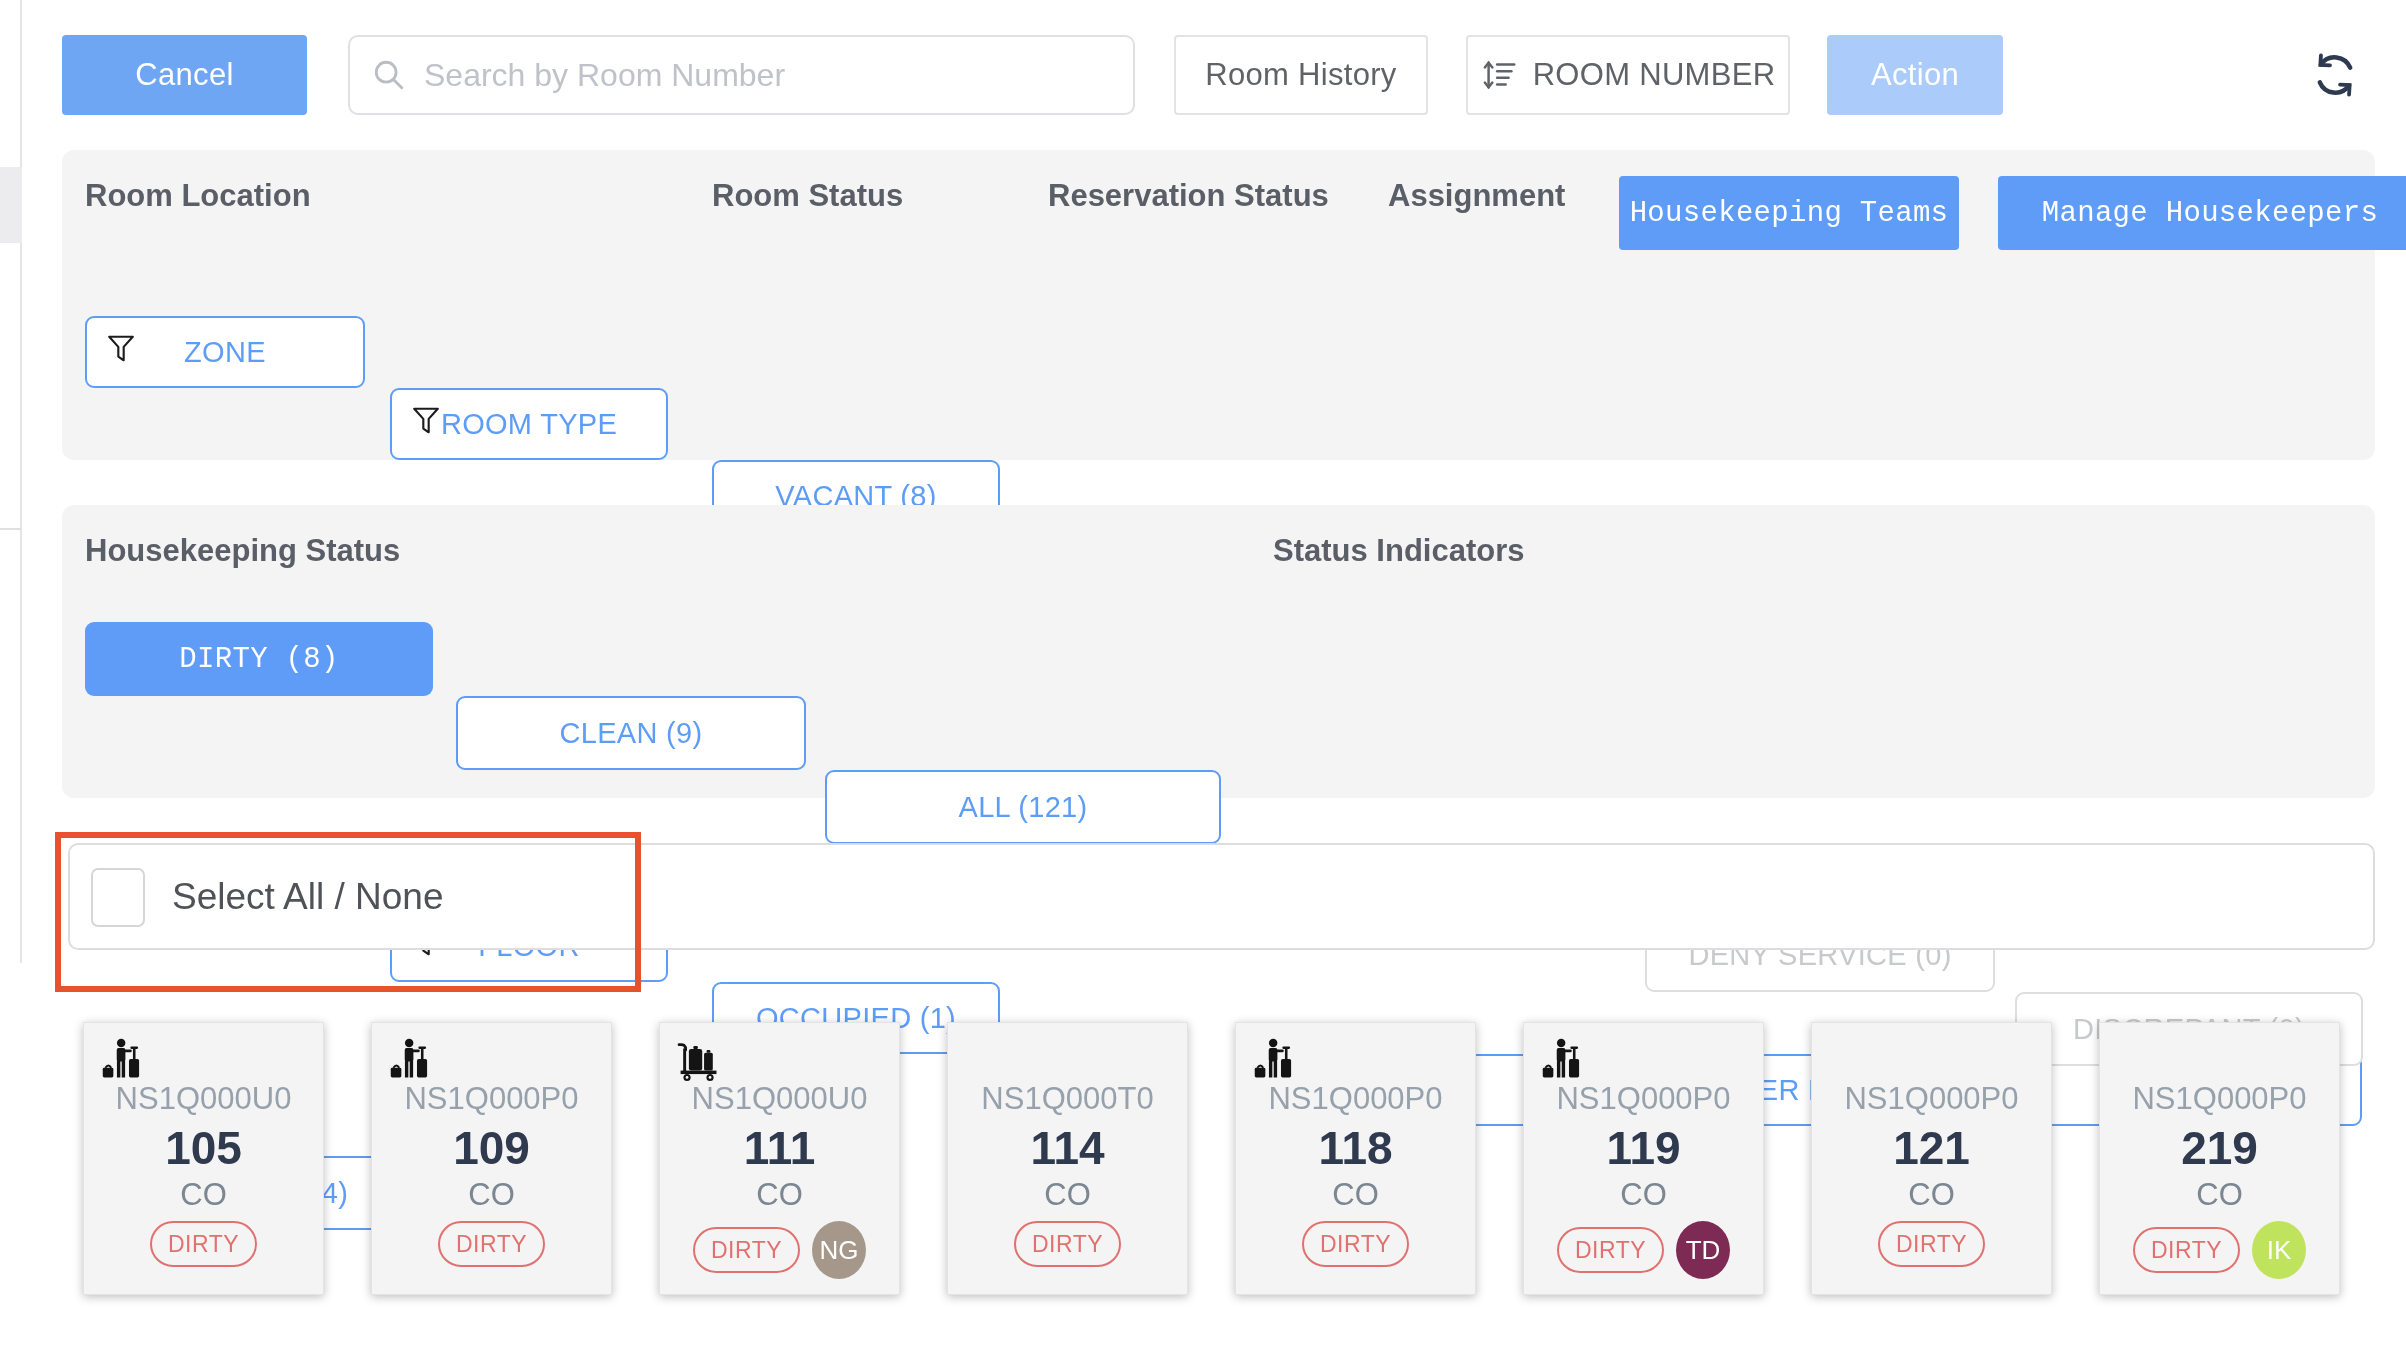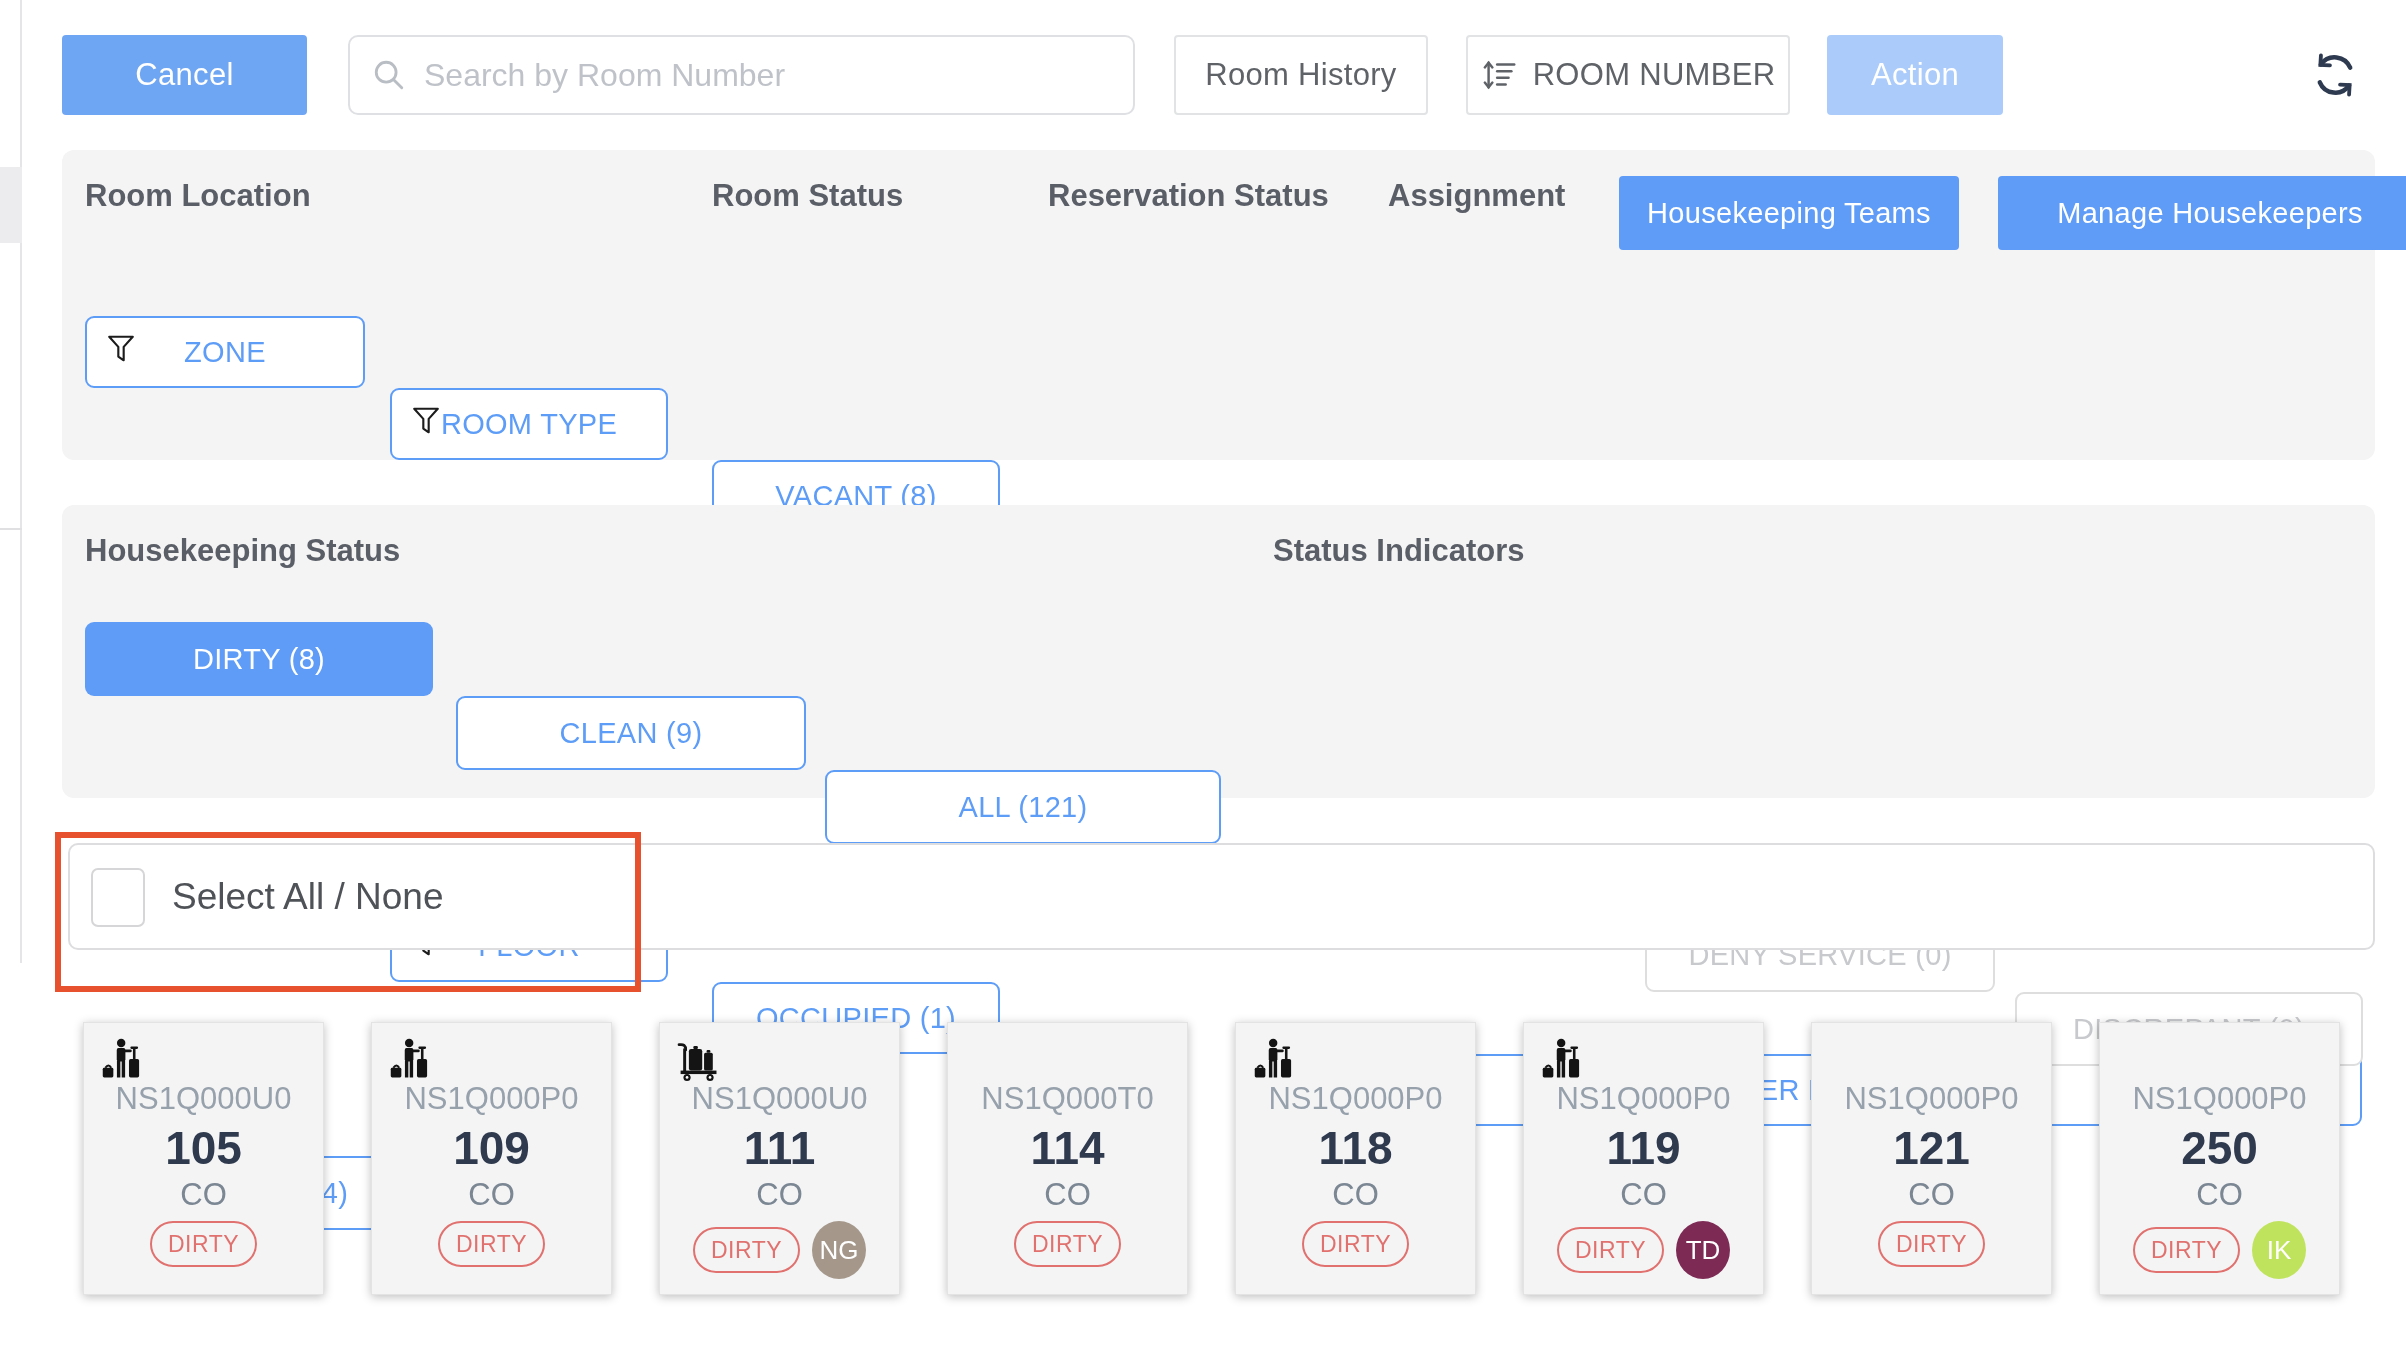--- a/index.html
+++ b/index.html
@@ -26,21 +26,21 @@
   .abs{position:absolute;}
 
   
   .side-divider{left:0;top:0;width:22px;height:963px;border-right:2px solid #E5E5E7;background:#fff;}
   .side-block{left:0;top:167px;width:22px;height:76px;background:#ECECEE;}
   .side-tick{left:0;top:528px;width:22px;height:2px;background:#E0E0E2;}
 
   
   .btn{display:flex;align-items:center;justify-content:center;border-radius:4px;cursor:pointer;
        font-size:31px;letter-spacing:.3px;user-select:none;}
-  .btn-solid{background:var(--primary-blue);color:#fff;}
+  .btn-solid{background:var(--primary-blue);color:#fff;font-family:Liberation Mono, monospace;}
   .btn-cancel{background:var(--cancel-blue);color:#fff;}
   .btn-action{background:var(--disabled-blue);color:#fff;}
   .btn-outline-blue{background:#fff;border:2px solid var(--outline-blue);color:var(--outline-blue);}
   .btn-outline-gray{background:#fff;border:2px solid var(--gray-border);color:var(--text-gray);}
   .btn-reset{background:#fff;border:2px solid #4A90F4;color:#4A90F4;}
   .btn-disabled{background:#fff;border:2px solid var(--muted-border);color:var(--muted-text);}
   .filter-btn{font-size:29px;border-radius:9px;position:relative;}
   .funnel{position:absolute;left:20px;top:50%;transform:translateY(-50%);}
 
   
@@ -381,21 +381,21 @@
     <div class="room-number">121</div>
     <div class="room-resv">CO</div>
     <div class="pill-row">
       <div class="status-pill">DIRTY</div>
 
     </div>
   </div>
       <div class="room-card" style="left: 2099px;">
 
     <div class="room-type">NS1Q000P0</div>
-    <div class="room-number">250</div>
+    <div class="room-number">219</div>
     <div class="room-resv">CO</div>
     <div class="pill-row">
       <div class="status-pill">DIRTY</div>
       <div class="hk-badge" style="background: rgb(192, 227, 94);">IK</div>
     </div>
   </div>
     </div>
 
 </div>
 

